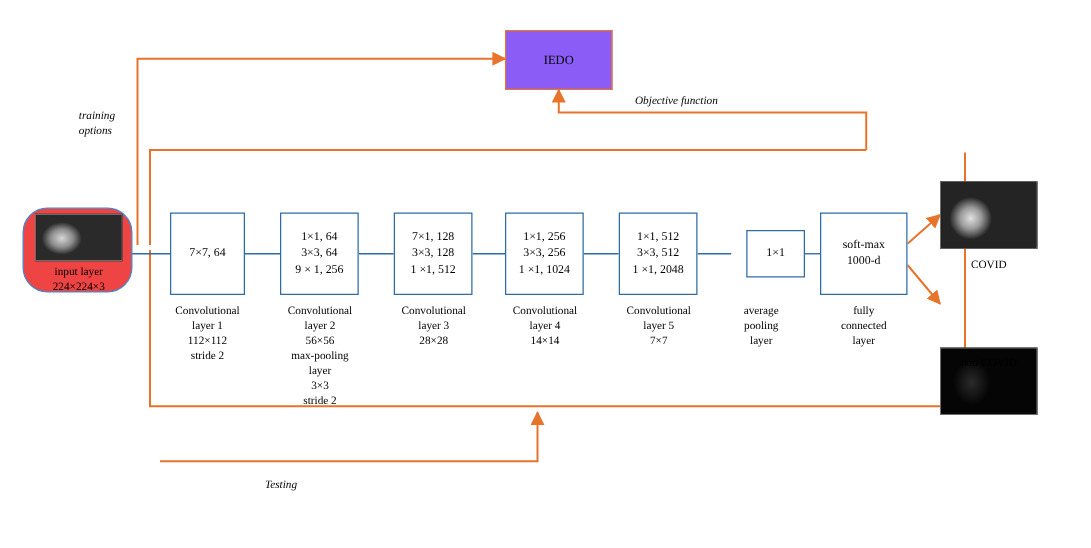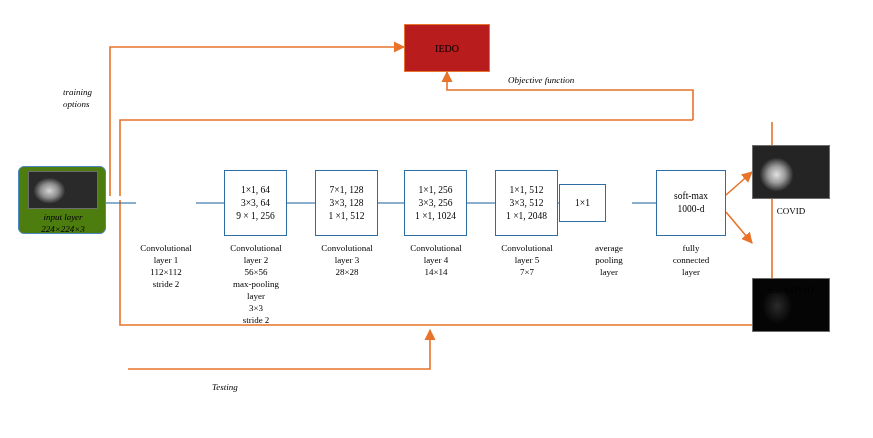--- a/index.html
+++ b/index.html
@@ -30,21 +30,21 @@
     justify-content: center;
     font-size: 9.5px;
     line-height: 13px;
     color: #000;
     text-align: center;
   }
   .box .line { white-space: nowrap; }
 
   .iedo-box {
     border: 1.5px solid #e8732a;
-    background: #b91c1c;
+    background: #8b5cf6;
     box-sizing: border-box;
     display: flex;
     align-items: center;
     justify-content: center;
     font-size: 10px;
     color: #000;
   }
 
   
   .caption {
@@ -59,24 +59,23 @@
     font-size: 9px;
     line-height: 12px;
     color: #000;
     white-space: pre-line;
     font-style: italic;
   }
 
   
   .input-group {
     border: 1.5px solid #4a86c8;
-    border-radius: 6px;
-    box-sizing: border-box;
-    background: #4d7c0f;
-    font-style: italic;
+    border-radius: 20px;
+    box-sizing: border-box;
+    background: #ef4444;
   }
   .ct-img {
     box-sizing: border-box;
     border: 1px solid #6d6d6d;
     background: #000;
     position: relative;
     overflow: hidden;
   }
   .ct-inner {
     position: absolute;
@@ -146,20 +145,23 @@
       <div class="ct-inner" style="background:
           radial-gradient(ellipse 16px 13px at 30% 52%, #d6d6d6 0%, #8e8e8e 55%, #2a2a2a 100%),
           radial-gradient(ellipse 16px 13px at 70% 52%, #d6d6d6 0%, #8e8e8e 55%, #2a2a2a 100%),
           radial-gradient(ellipse 34px 20px at 50% 50%, #4a4a4a 0%, #111 80%),
           #000;"></div>
     </div>
     <div class="caption" style="position:absolute; left:0; top:44px; width:88px;">input layer
 224×224×3</div>
   </div>
 
+  <div class="abs box" style="left:136px; top:170px; width:60px; height:66px;">
+    <div class="line">7×7, 64</div>
+  </div>
   <div class="abs caption" style="left:126px; top:242px; width:80px;">Convolutional
 layer 1
 112×112
 stride 2</div>
 
   <div class="abs box" style="left:224px; top:170px; width:63px; height:66px;">
     <div class="line">1×1, 64</div>
     <div class="line">3×3, 64</div>
     <div class="line">9 × 1, 256</div>
   </div>
@@ -191,21 +193,21 @@
 
   <div class="abs box" style="left:495px; top:170px; width:63px; height:66px;">
     <div class="line">1×1, 512</div>
     <div class="line">3×3, 512</div>
     <div class="line">1 ×1, 2048</div>
   </div>
   <div class="abs caption" style="left:486px; top:242px; width:82px;">Convolutional
 layer 5
 7×7</div>
 
-  <div class="abs box" style="left:559px; top:184px; width:47px; height:38px;">
+  <div class="abs box" style="left:597px; top:184px; width:47px; height:38px;">
     <div class="line">1×1</div>
   </div>
   <div class="abs caption" style="left:575px; top:242px; width:68px;">average
 pooling
 layer</div>
 
   <div class="abs box" style="left:656px; top:170px; width:70px; height:66px;">
     <div class="line">soft-max</div>
     <div class="line">1000-d</div>
   </div>

